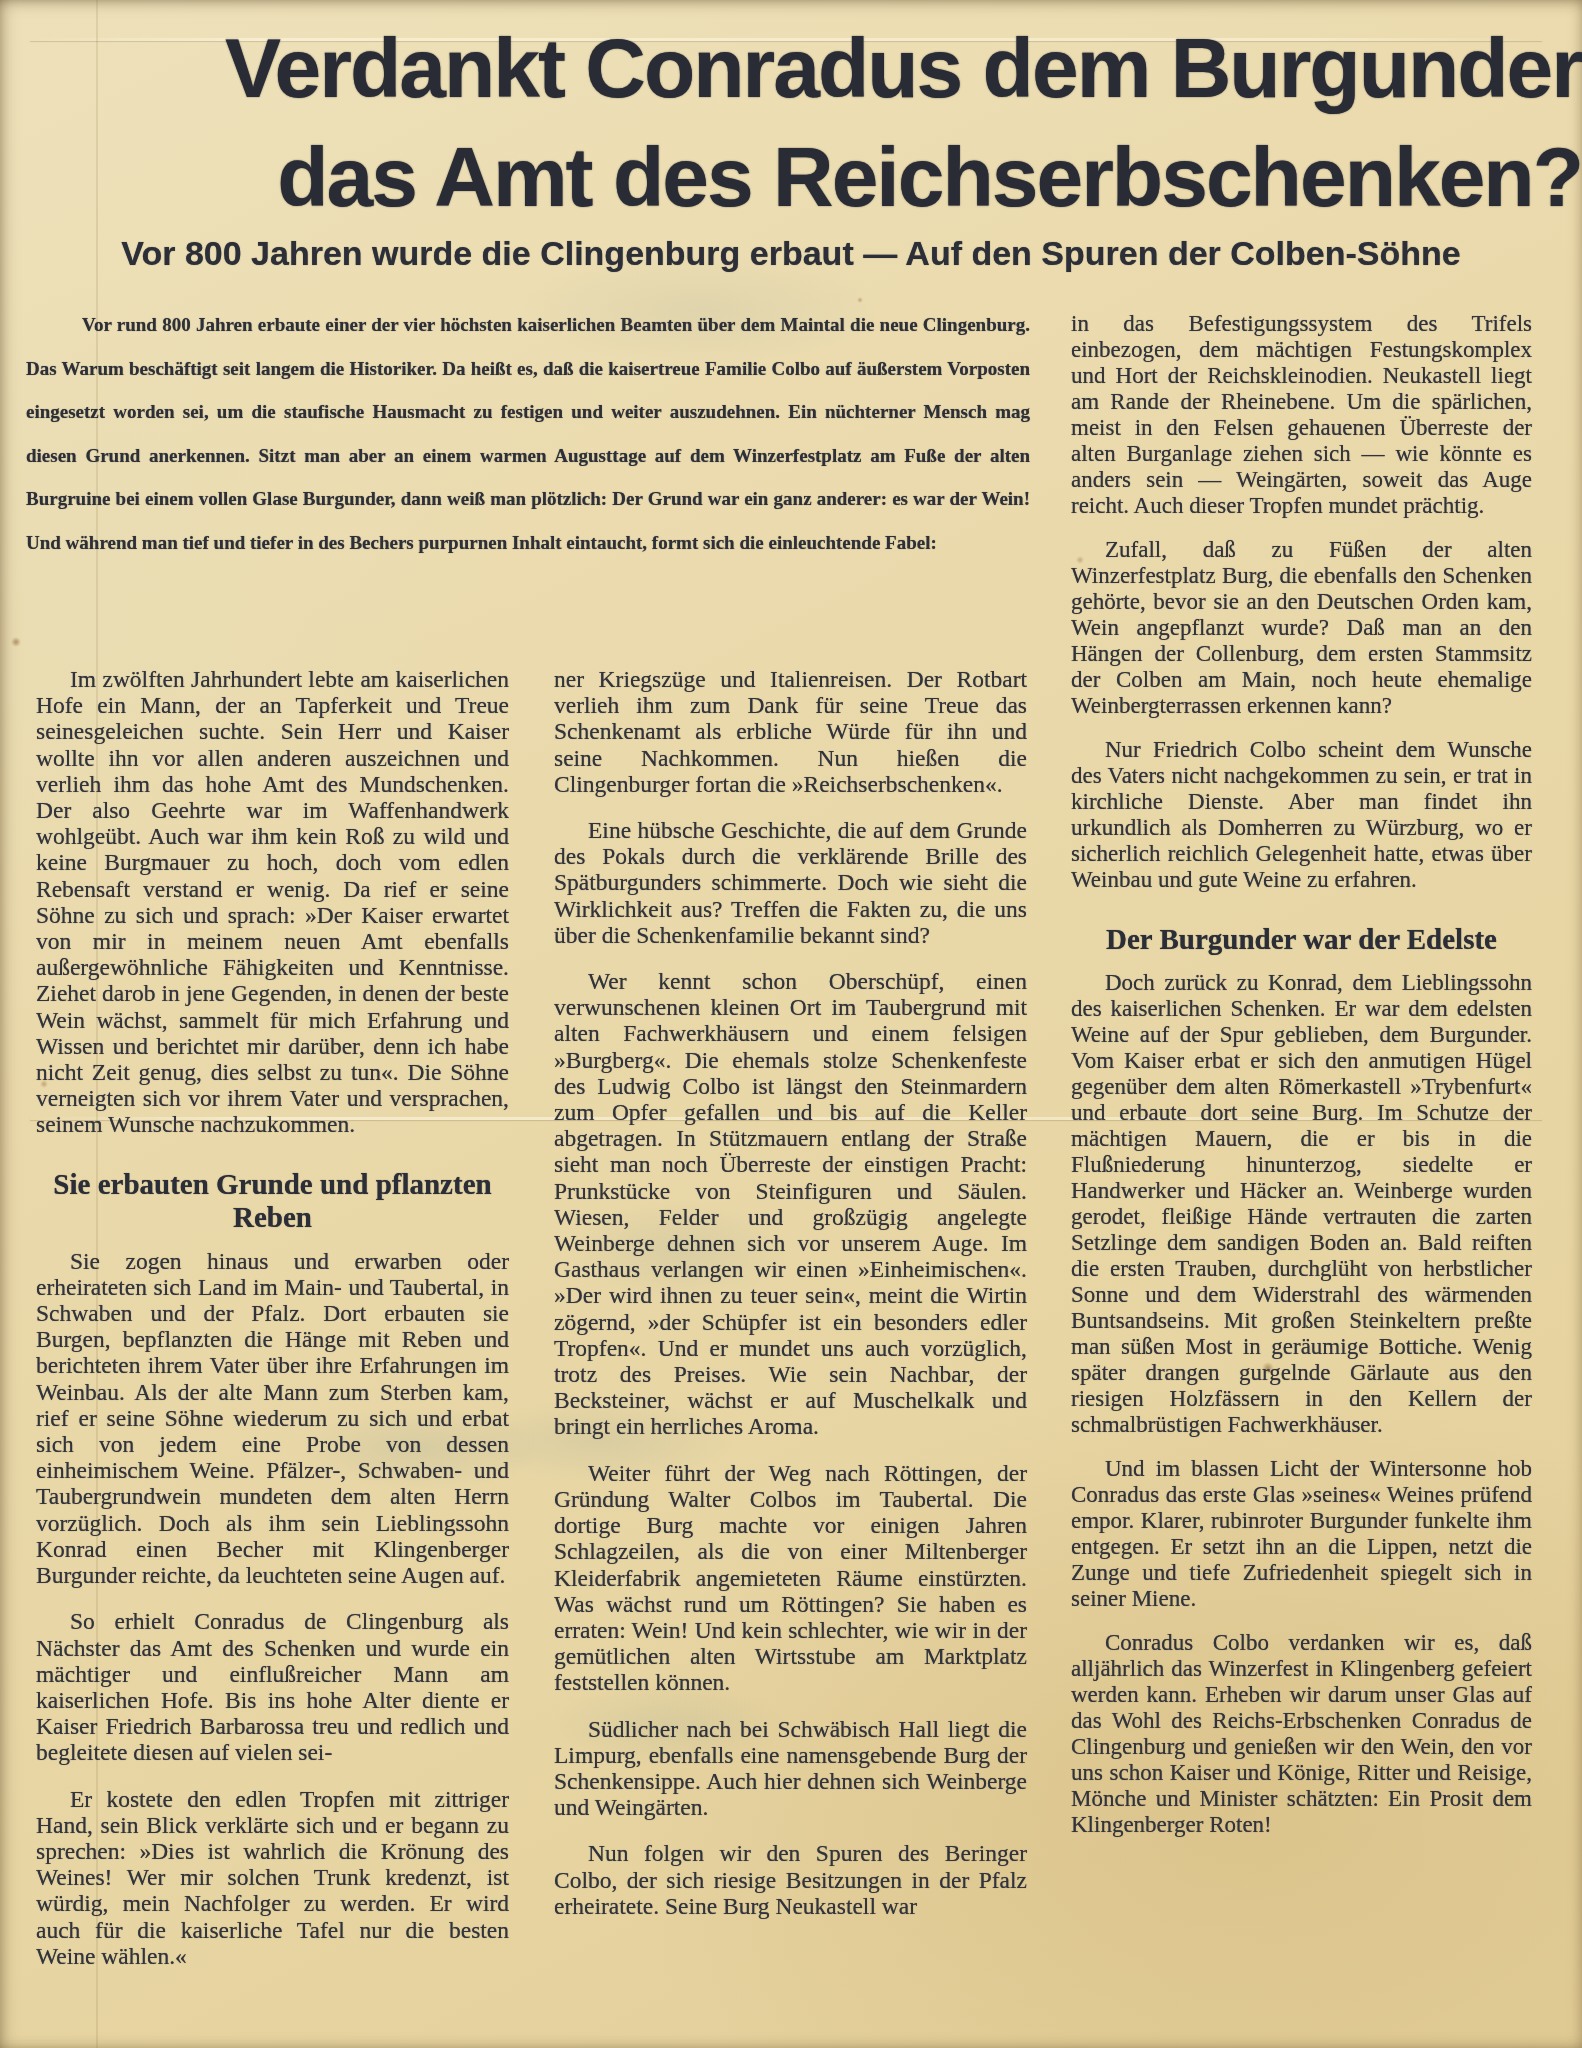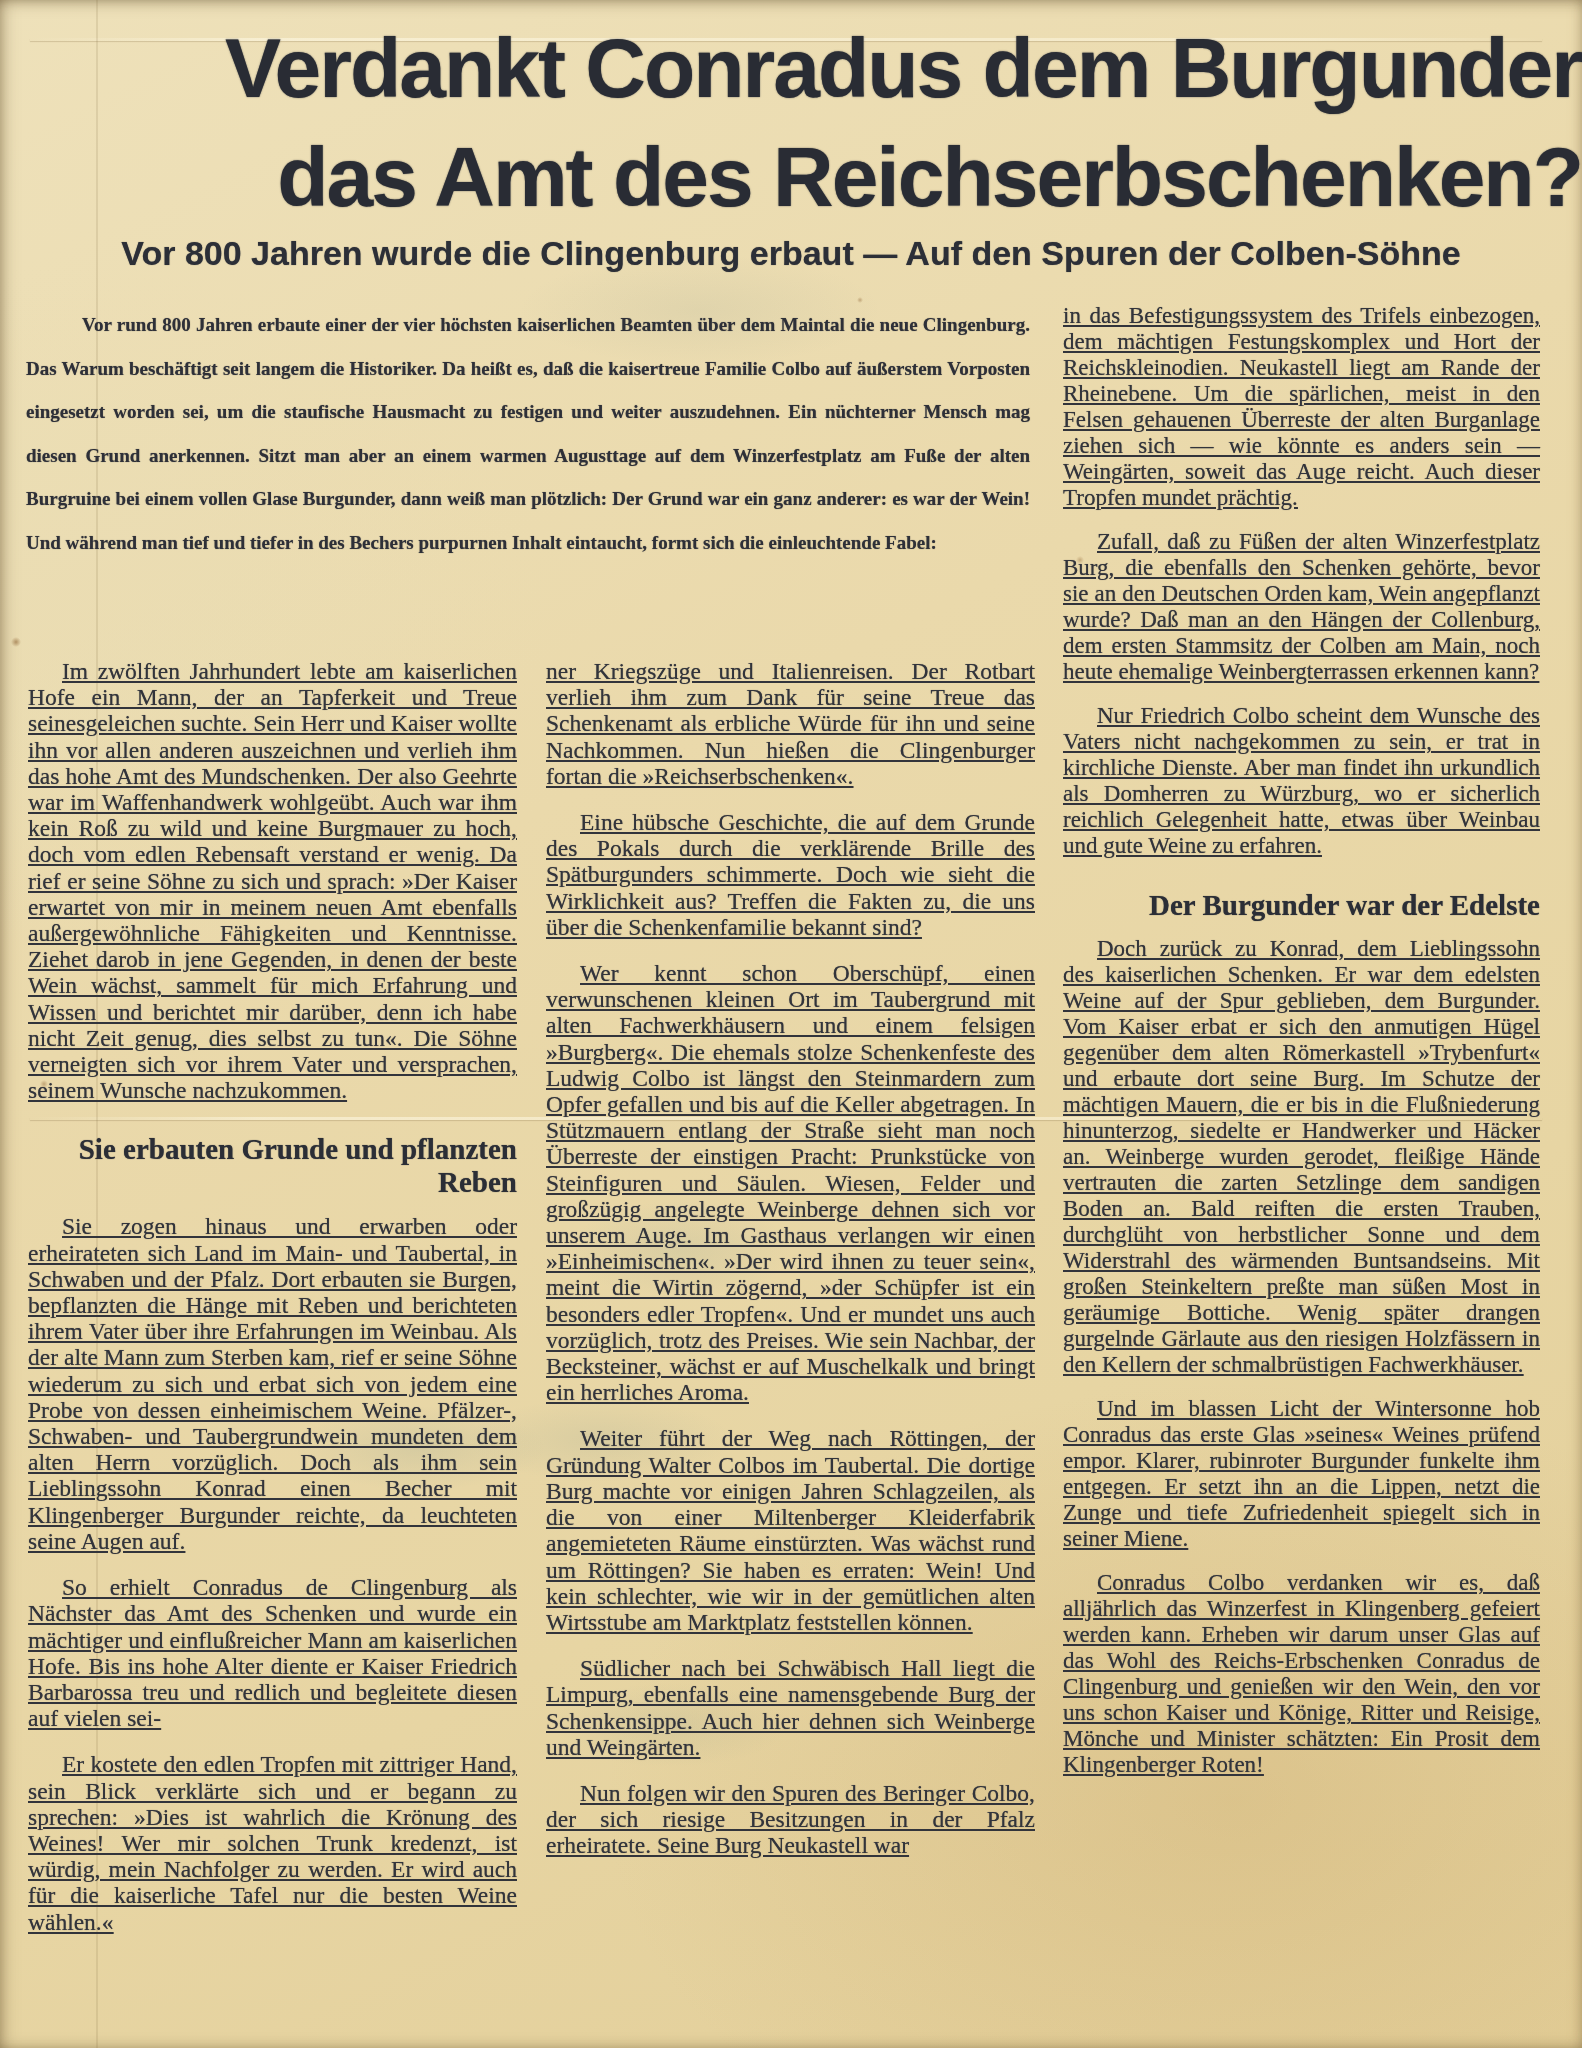--- a/index.html
+++ b/index.html
@@ -63,28 +63,28 @@
   .lead {
     position:absolute; top:303px; left:26px; width:1004px; z-index:2;
     font-weight:bold; font-size:19px; line-height:43.5px;
     text-align:justify; text-indent:56px; color:#2e3038;
     text-shadow:0 0 1px rgba(46,48,56,0.65);
   }
   .col { position:absolute; z-index:2; text-align:justify; }
   .col-1 { left:28px;   top:658px; width:489px;  height:1386px; font-size:23.5px; line-height:26.2px; }
   .col-2 { left:546px;  top:658px; width:489px;  height:1386px; font-size:23.5px; line-height:26.2px; }
   .col-3 { left:1063px; top:303px; width:477px;  height:1742px; font-size:23px;   line-height:26px; }
-  .para { margin:0; text-shadow:0 0 0.8px rgba(50,52,60,0.75);text-decoration:underline; }
+  .para { margin:8px; text-shadow:0 0 0.8px rgba(50,52,60,0.75); }
   .para + .para { margin-top:20px; }
   .para.indent { text-indent:34px; }
   .para.tight { margin-top:2px; }
   .subhead {
     margin:30px 0 14px 0;
     font-size:29px; line-height:33px; font-weight:bold; color:#2b2e36;
-    text-align:right; text-shadow:0 0 1px rgba(43,46,54,0.8);
+    text-align:center; text-shadow:0 0 1px rgba(43,46,54,0.8);
   }
   .col-3 .para + .para { margin-top:18px; }
 </style>
 </head>
 <body>
 
 <div class="page">
   <div class="stains"></div>
   <div class="crease-h" style="top:38px"></div>
   <div class="crease-h" style="top:1117px"></div>

